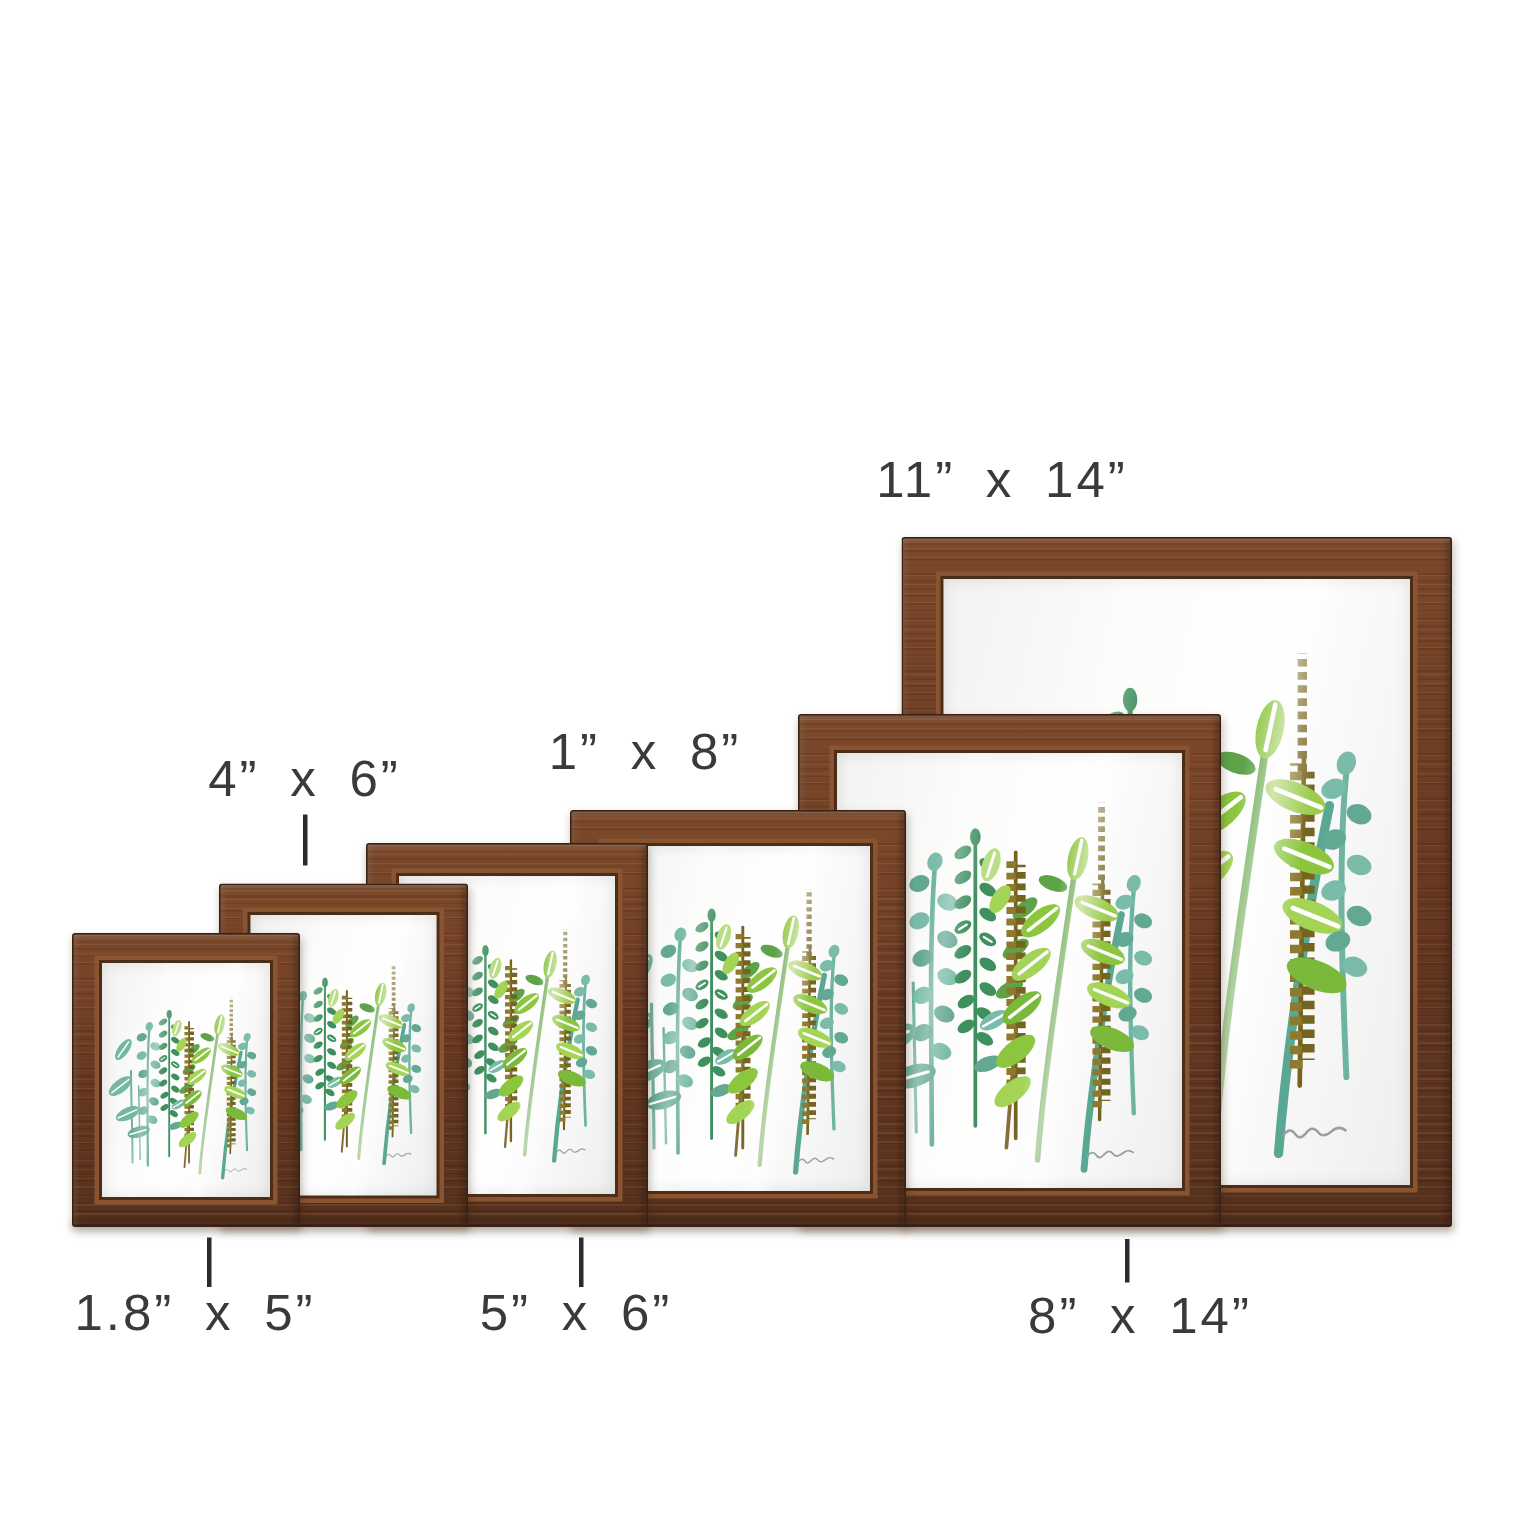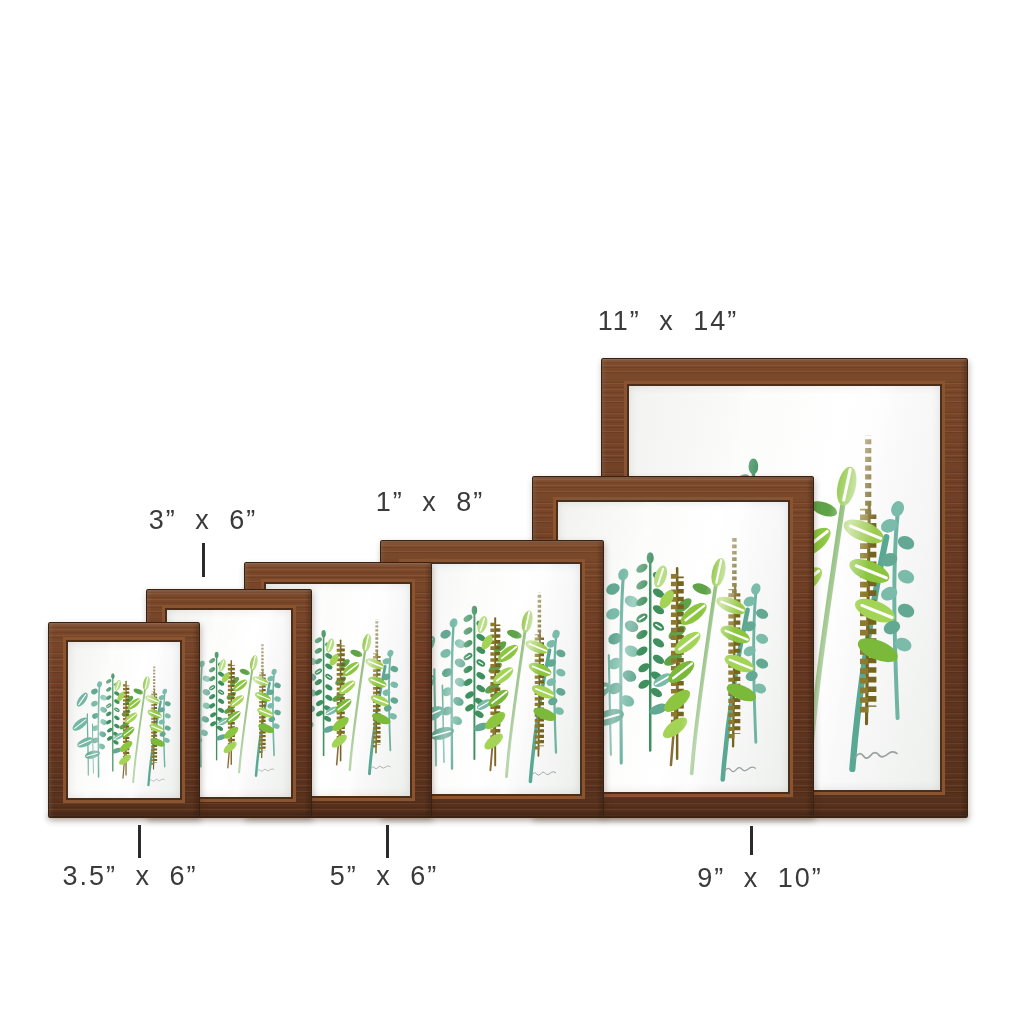--- a/index.html
+++ b/index.html
@@ -45,21 +45,21 @@
   .f-6x8 .art{inset:24px}
   .f-5x7{left:244px;top:562px;width:188px;height:256px;z-index:4}
   .f-5x7 .art{inset:22px}
   .f-4x6{left:146px;top:589px;width:166px;height:229px;z-index:5}
   .f-4x6 .art{inset:21px}
   .f-3-5x5{left:48px;top:622px;width:152px;height:196px;z-index:6}
   .f-3-5x5 .art{inset:20px}
   
   .size-label{
     position:absolute;transform:translate(-50%,-50%);
-    font-size:27px;font-weight:400;color:var(--label-text,#3a3a3a);
+    font-size:34px;font-weight:400;color:var(--label-text,#3a3a3a);
     letter-spacing:2px;word-spacing:9px;white-space:nowrap;z-index:10;
   }
   .lbl-11x14{left:668px;top:321px}
   .lbl-6x8{left:430px;top:502px}
   .lbl-4x6{left:203px;top:520px}
   .lbl-3-5x5{left:130px;top:876px}
   .lbl-5x7{left:384px;top:876px}
   .lbl-8x10{left:760px;top:878px}
   .tick{position:absolute;width:3px;background:var(--tick,#2b2b2b);z-index:10;}
   .tick-4x6{left:202px;top:543px;height:34px}
@@ -268,23 +268,23 @@
     <div class="art">
       <svg class="print" viewBox="0 0 110 140" preserveAspectRatio="xMidYMid meet">
           <use href="#botanical-print"></use>
         </svg>
       <div class="glass"></div>
     </div>
   </div>
 
   <div class="size-label lbl-11x14">11” x 14”</div>
   <div class="size-label lbl-6x8">1” x 8”</div>
-  <div class="size-label lbl-4x6">3” x 6”</div>
-  <div class="size-label lbl-3-5x5">3.5” x 6”</div>
+  <div class="size-label lbl-4x6">4” x 6”</div>
+  <div class="size-label lbl-3-5x5">1.8” x 5”</div>
   <div class="size-label lbl-5x7">5” x 6”</div>
-  <div class="size-label lbl-8x10">9” x 10”</div>
+  <div class="size-label lbl-8x10">8” x 14”</div>
 
   <div class="tick tick-4x6"></div>
   <div class="tick tick-3-5x5"></div>
   <div class="tick tick-5x7"></div>
   <div class="tick tick-8x10"></div>
 
 </div>
 
 </body></html>

